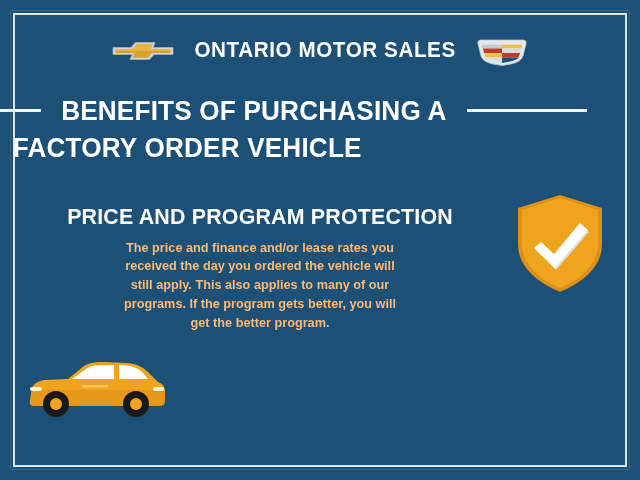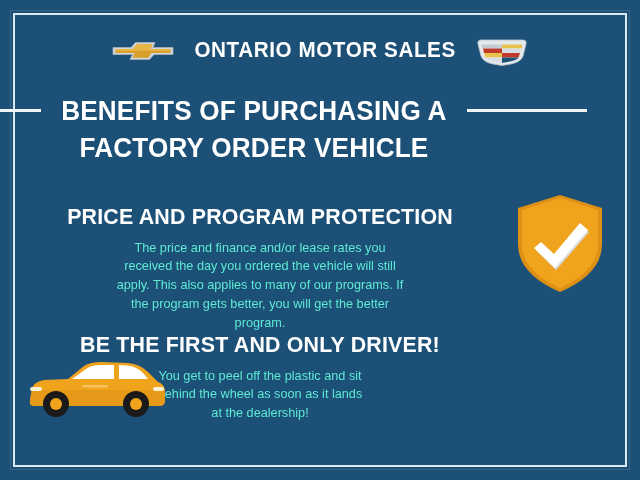--- a/index.html
+++ b/index.html
@@ -66,21 +66,20 @@
     white-space:nowrap;
   }
 
   
   .crest{ width:54px; height:34px; flex:0 0 auto; }
 
   
   .title-wrap{
     position:absolute;
     left:0; top:97px; width:508px;
-    text-align:center;
   }
   .title-row1{
     position:relative;
     display:flex; align-items:center; justify-content:center;
   }
   .rule{
     position:relative;
     height:10px;
     flex:0 0 auto;
     display:flex; align-items:center;
@@ -120,23 +119,23 @@
   .sec-head{
     color:#ffffff;
     font-size:22.5px;
     font-weight:bold;
     letter-spacing:0.2px;
     line-height:1;
     white-space:nowrap;
     transform:scaleX(0.95);
   }
   .sec-body{
-    color:#5eead4;
+    color:#fdba74;
     font-size:12.7px;
-    font-weight:normal;
+    font-weight:bold;
     line-height:1.48;
     margin-top:10px;
     padding:0 115px;
   }
   .sec2 .sec-body{ padding:0 152px; }
 
   
   .shield{
     position:absolute;
     left:512px; top:192px;
@@ -205,24 +204,20 @@
     <div class="sec-body">The price and finance and/or lease rates you received the day you ordered the vehicle will still apply. This also applies to many of our programs. If the program gets better, you will get the better program.</div>
   </div>
 
   <svg class="shield" viewBox="0 0 96 103">
     <path d="M48 3 L90 16 L90 52 Q90 82 48 100 Q6 82 6 52 L6 16 Z" fill="#dd9014"></path>
     <path d="M48 6 L86 18 L86 52 Q86 79 48 96 Q10 79 10 52 L10 18 Z" fill="#f0a41e"></path>
     <path d="M31 52 L43 64 L69 33 L77 40 L44 78 L24 58 Z" fill="#d8dde1"></path>
     <path d="M29 50 L42 62 L68 31 L76 38 L43 76 L22 56 Z" fill="#ffffff"></path>
   </svg>
 
-  <div class="section sec2">
-    <div class="sec-head">BE THE FIRST AND ONLY DRIVER!</div>
-    <div class="sec-body">You get to peel off the plastic and sit behind the wheel as soon as it lands at the dealership!</div>
-  </div>
 
   <svg class="car" viewBox="0 0 148 66">
     <path d="M8 44 L10 32 Q12 26 22 24 L46 23 L62 10 Q68 6 80 6 L106 7 Q118 8 126 16 L136 26 Q142 28 143 34 L143 45 Q143 50 137 50 L12 50 Q7 50 8 44 Z" fill="#f0a41e"></path>
     <path d="M8 44 L10 34 L143 34 L143 45 Q143 50 137 50 L12 50 Q7 50 8 44 Z" fill="#dd9014" opacity="0.55"></path>
     <path d="M64 13 Q69 9 79 9 L92 9 L92 23 L50 23 Z" fill="#ffffff"></path>
     <path d="M97 9 L105 9.5 Q115 10.5 121 17 L126 23 L97 23 Z" fill="#ffffff"></path>
     <rect x="8" y="31" width="12" height="4" rx="2" fill="#fff3d6"></rect>
     <rect x="131" y="31" width="11" height="4" rx="2" fill="#fff3d6"></rect>
     <rect x="60" y="29" width="26" height="2.5" rx="1.2" fill="#f7c25f"></rect>
     <circle cx="34" cy="48" r="13" fill="#1a1a1a"></circle>

